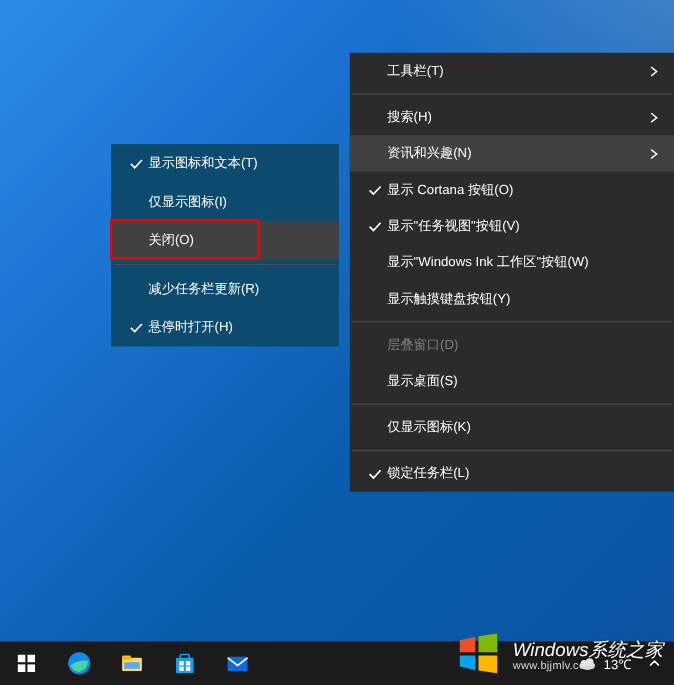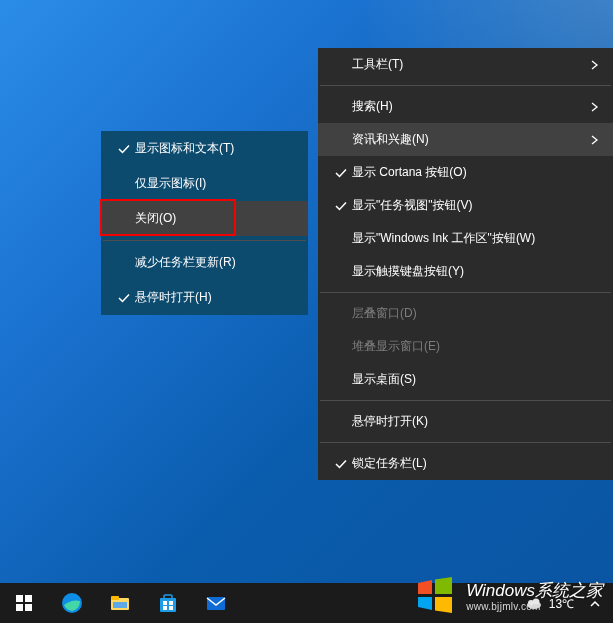--- a/index.html
+++ b/index.html
@@ -290,36 +290,32 @@
     <span class="label">显示触摸键盘按钮(Y)</span>
   </div>
 
   <div class="menu-separator"></div>
 
   <div class="menu-item disabled">
     <span class="check-col"></span>
     <span class="label">层叠窗口(D)</span>
   </div>
 
-  <div class="menu-item disabled">
-    <span class="check-col"></span>
-    <span class="label">堆叠显示窗口(E)</span>
-  </div>
 
 
   <div class="menu-item">
     <span class="check-col"></span>
     <span class="label">显示桌面(S)</span>
   </div>
 
   <div class="menu-separator"></div>
 
   <div class="menu-item">
     <span class="check-col"></span>
-    <span class="label">悬停时打开(K)</span>
+    <span class="label">仅显示图标(K)</span>
   </div>
 
   <div class="menu-separator"></div>
 
   <div class="menu-item">
     <span class="check-col check-icon">
       <svg viewBox="0 0 12 12">
           <path d="M1 6 L4.5 9.5 L11 2.5" stroke="#fff" stroke-width="1.5" fill="none"></path>
         </svg>
     </span>

